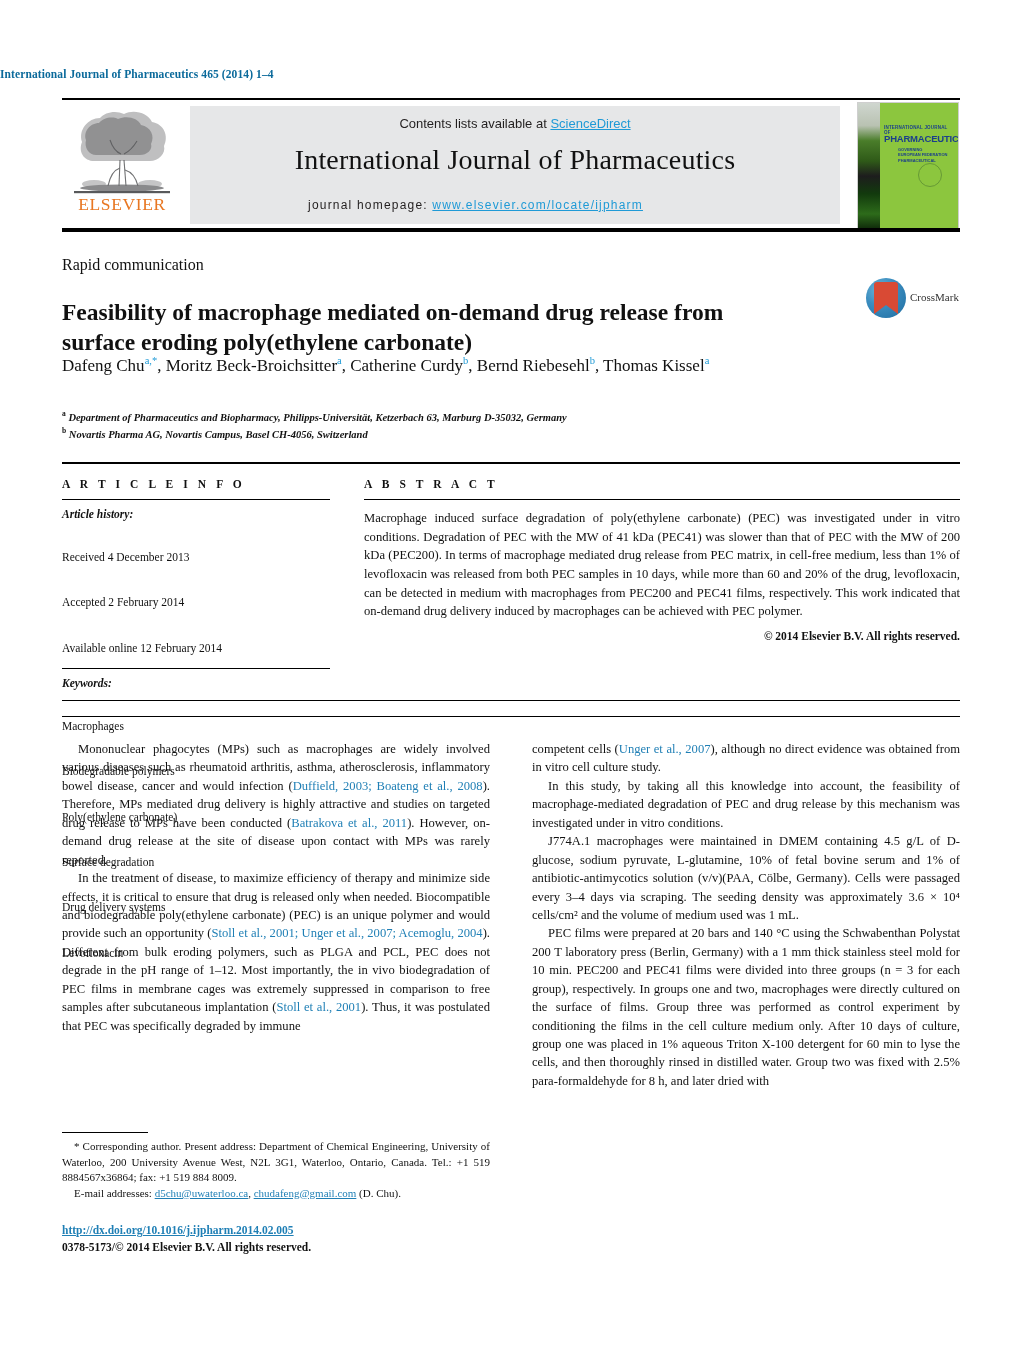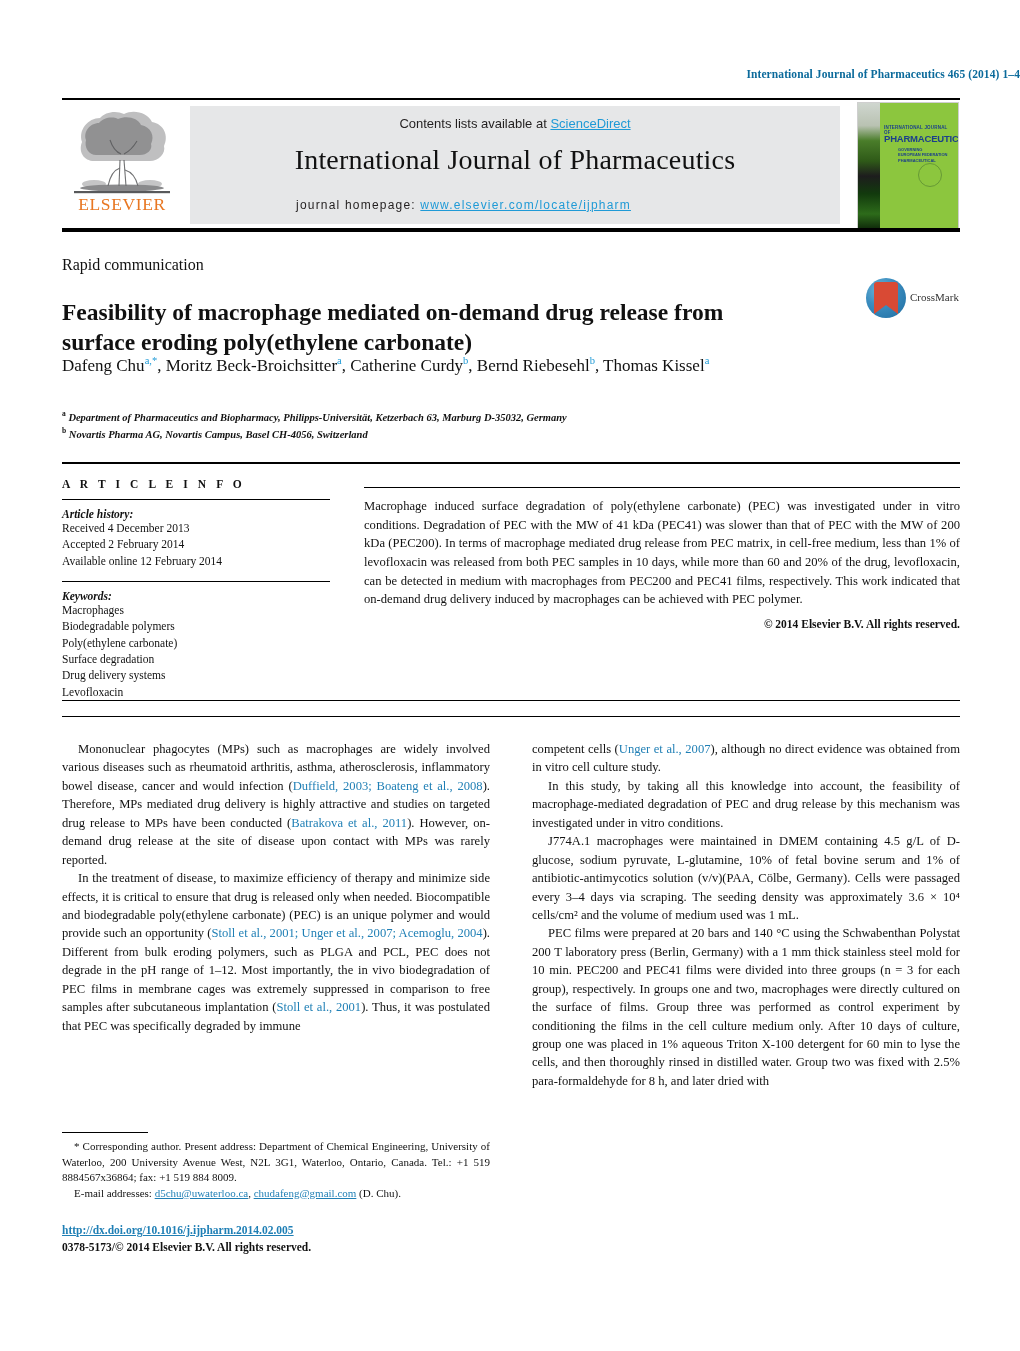--- a/index.html
+++ b/index.html
@@ -20,21 +20,21 @@
     left: 0; top: 0;
     width: 1020px;
     height: 1351px;
   }
 
   
   .running-head {
     position: absolute;
     left: 0; top: 68px;
     width: 1020px;
-    text-align: right;
+    text-align: left;
     font-family: "Liberation Serif", serif;
     font-weight: bold;
     font-size: 11.5px;
     color: #0b6a9b;
     letter-spacing: 0.1px;
   }
 
   
   .masthead {
     position: absolute;
@@ -103,21 +103,21 @@
     left: 0; top: 38px;
     width: 650px;
     text-align: center;
     font-family: "Liberation Serif", serif;
     font-size: 28px;
     color: #111;
     letter-spacing: 0.2px;
   }
   .homepage-line {
     position: absolute;
-    left: 4px; top: 92px;
+    left: 16px; top: 92px;
     width: 539px;
     text-align: center;
     font-family: "Liberation Sans", sans-serif;
     font-size: 12px;
     letter-spacing: 1.2px;
     color: #221f1f;
   }
   .homepage-url { color: #1f9ad6; }
 
   .cover-thumb {
@@ -295,20 +295,21 @@
     font-weight: bold;
     font-size: 11.5px;
     margin-top: 8px;
     color: #111;
   }
   .info-line {
     font-family: "Liberation Serif", serif;
     font-size: 11.5px;
     line-height: 1.42;
     color: #111;
+    margin-top: 29px;
   }
   .info-rule2 {
     margin-top: 12px;
     border-top: 1px solid #000;
   }
   .abstract-body {
     margin-top: 9px;
     font-family: "Liberation Serif", serif;
     font-size: 12.6px;
     line-height: 1.48;
@@ -472,20 +473,21 @@
     <div class="info-sub">Keywords:</div>
     <div class="info-line">Macrophages</div>
     <div class="info-line">Biodegradable polymers</div>
     <div class="info-line">Poly(ethylene carbonate)</div>
     <div class="info-line">Surface degradation</div>
     <div class="info-line">Drug delivery systems</div>
     <div class="info-line">Levofloxacin</div>
   </div>
 
   <div class="abstract-col">
+    <div class="sec-head">A B S T R A C T</div>
     <div class="sec-rule"></div>
     <div class="abstract-body">Macrophage induced surface degradation of poly(ethylene carbonate) (PEC) was investigated under in vitro conditions. Degradation of PEC with the MW of 41 kDa (PEC41) was slower than that of PEC with the MW of 200 kDa (PEC200). In terms of macrophage mediated drug release from PEC matrix, in cell-free medium, less than 1% of levofloxacin was released from both PEC samples in 10 days, while more than 60 and 20% of the drug, levofloxacin, can be detected in medium with macrophages from PEC200 and PEC41 films, respectively. This work indicated that on-demand drug delivery induced by macrophages can be achieved with PEC polymer.</div>
     <div class="copyright">© 2014 Elsevier B.V. All rights reserved.</div>
   </div>
 
   <div class="body-col left">
       <p><span>Mononuclear phagocytes (MPs) such as macrophages are widely involved various diseases such as rheumatoid arthritis, asthma, atherosclerosis, inflammatory bowel disease, cancer and would infection (</span><span class="ref">Duffield, 2003; Boateng et al., 2008</span><span>). Therefore, MPs mediated drug delivery is highly attractive and studies on targeted drug release to MPs have been conducted (</span><span class="ref">Batrakova et al., 2011</span><span>). However, on-demand drug release at the site of disease upon contact with MPs was rarely reported.</span></p>
       <p><span>In the treatment of disease, to maximize efficiency of therapy and minimize side effects, it is critical to ensure that drug is released only when needed. Biocompatible and biodegradable poly(ethylene carbonate) (PEC) is an unique polymer and would provide such an opportunity (</span><span class="ref">Stoll et al., 2001; Unger et al., 2007; Acemoglu, 2004</span><span>). Different from bulk eroding polymers, such as PLGA and PCL, PEC does not degrade in the pH range of 1–12. Most importantly, the in vivo biodegradation of PEC films in membrane cages was extremely suppressed in comparison to free samples after subcutaneous implantation (</span><span class="ref">Stoll et al., 2001</span><span>). Thus, it was postulated that PEC was specifically degraded by immune</span></p>
     </div>
   <div class="body-col right">

